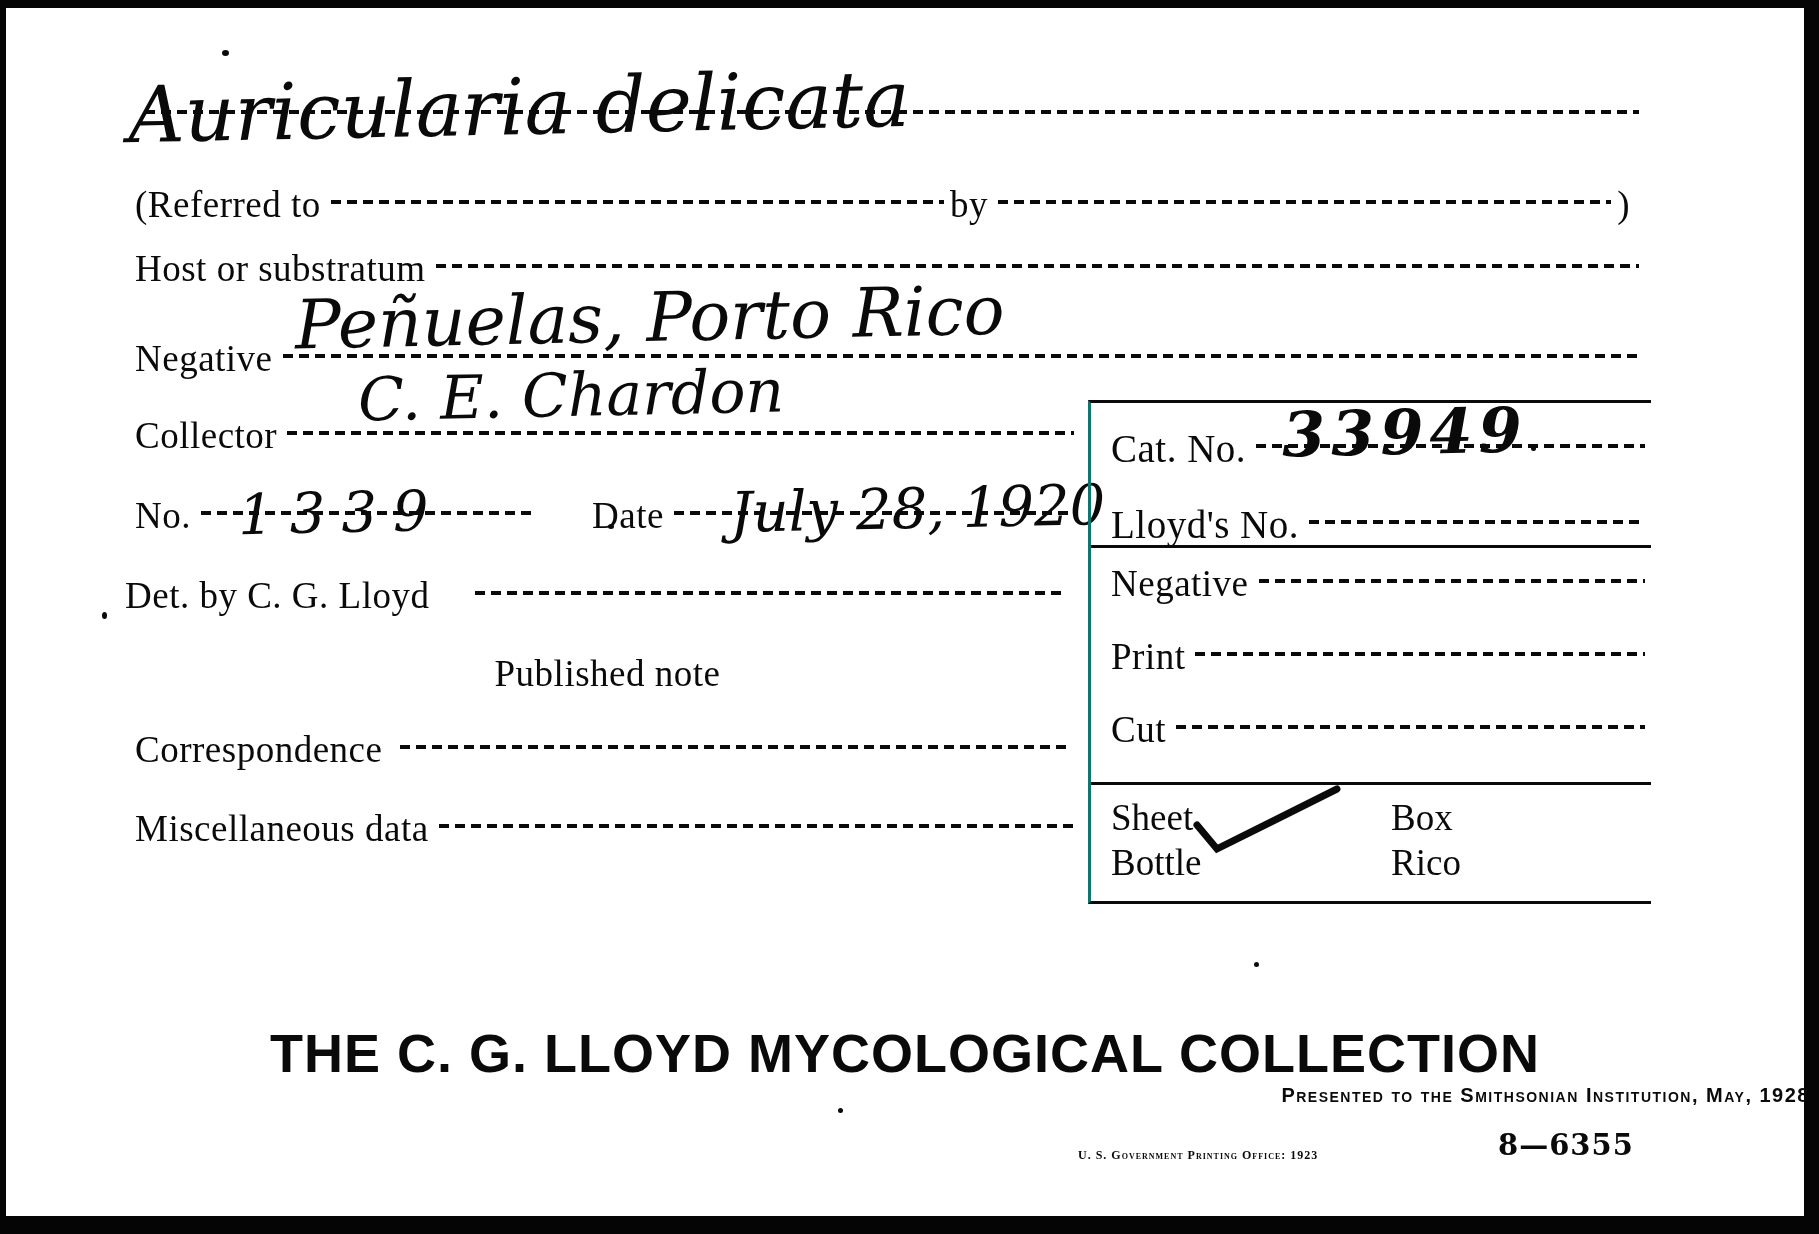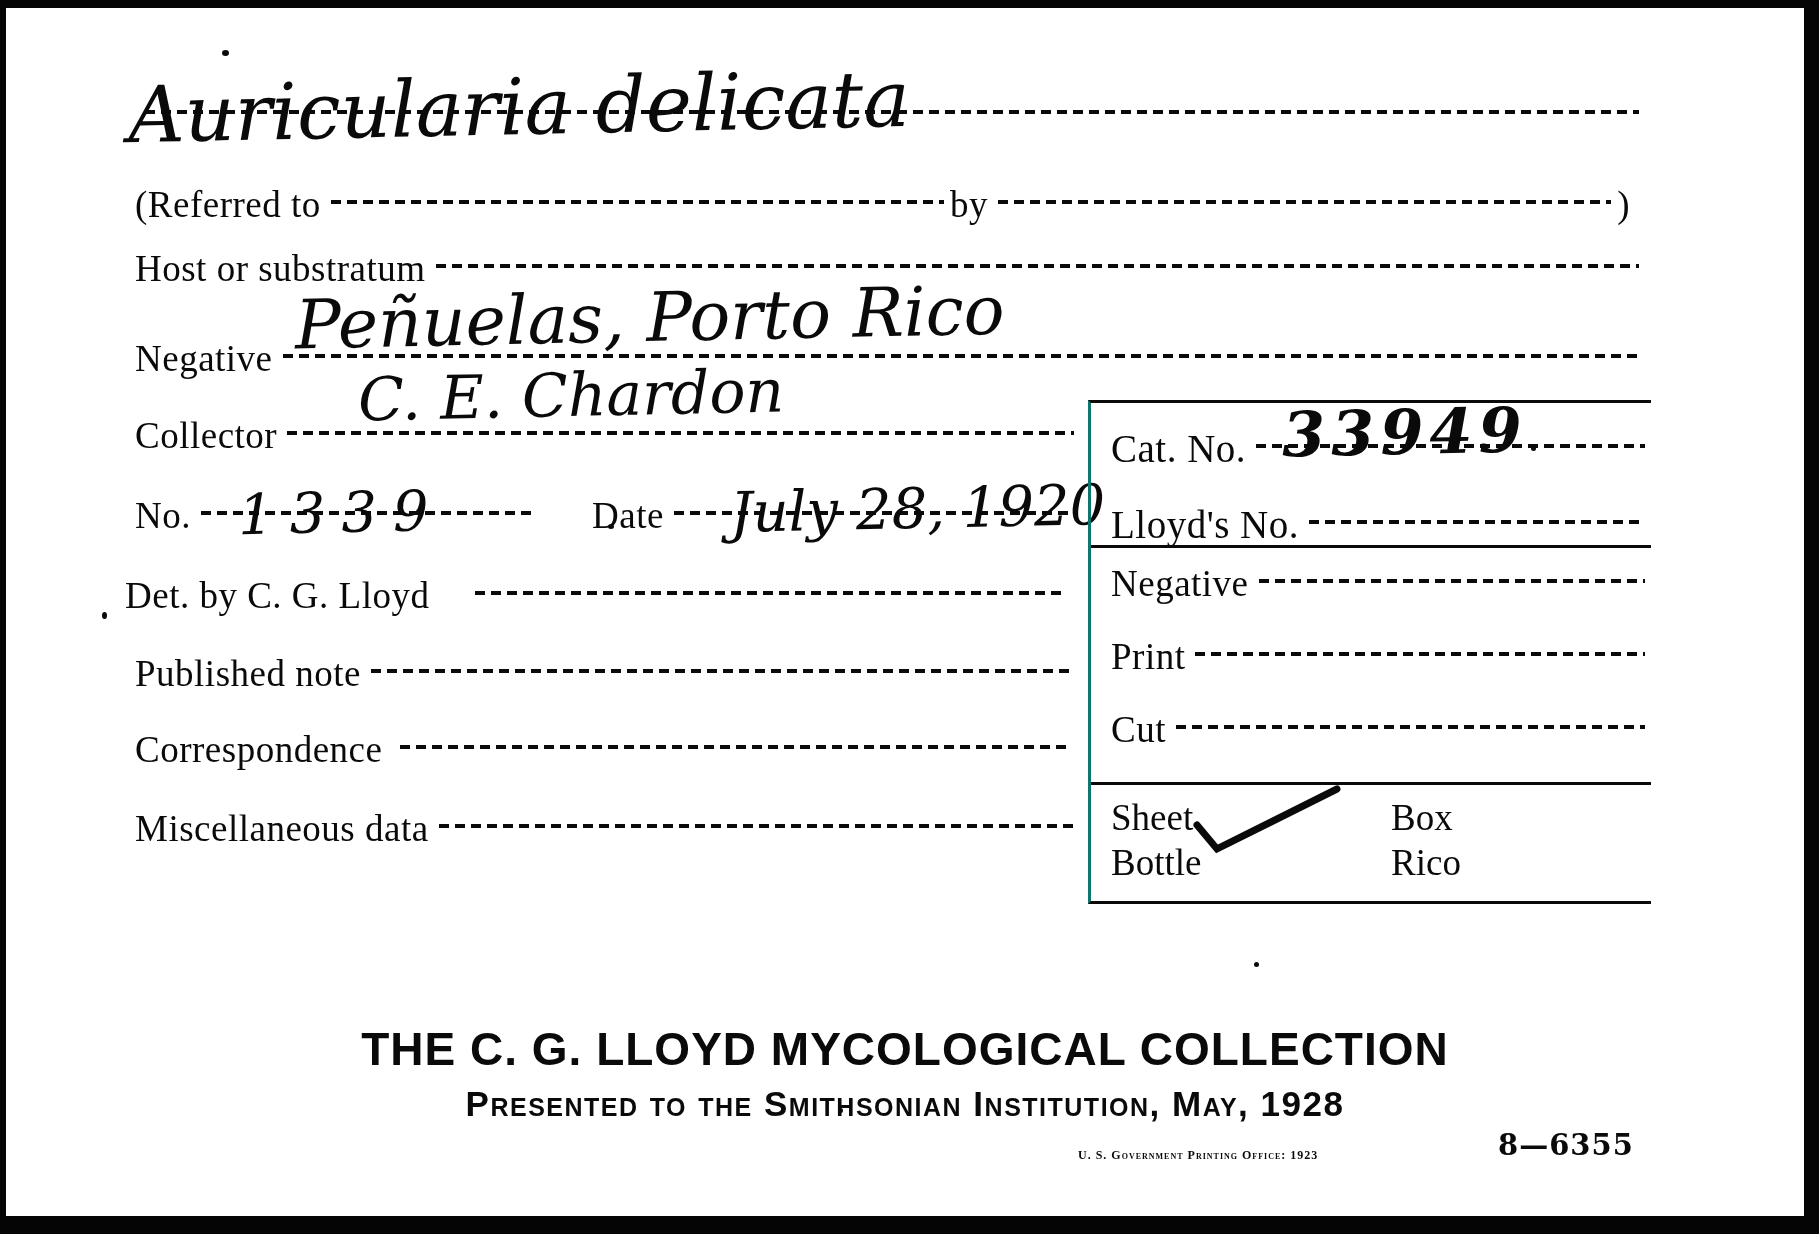--- a/index.html
+++ b/index.html
@@ -54,27 +54,27 @@
     display:grid;grid-template-columns:280px 1fr;
     font-size:37px;line-height:45px;
   }
   .check{position:absolute;}
 
   
   .footer-title{
     position:absolute;left:0;top:1022px;width:1810px;
     text-align:center;
     font-family:"Liberation Sans", sans-serif;
-    font-weight:bold;font-size:46px;letter-spacing:1px;
+    font-weight:bold;font-size:54px;letter-spacing:1px;
   }
   .footer-sub{
     position:absolute;left:0;top:1084px;width:1810px;
-    text-align:center;
+    text-align:right;
     font-family:"Liberation Sans", sans-serif;
-    font-weight:bold;font-size:35px;letter-spacing:1.5px;
+    font-weight:bold;font-size:20px;letter-spacing:1.5px;
     font-variant:small-caps;
   }
   .printer{
     position:absolute;left:1078px;top:1148px;
     font-family:Liberation Serif, serif;
     font-weight:bold;font-size:12px;letter-spacing:1px;
     font-variant:small-caps;
   }
   .formno{
     position:absolute;left:1498px;top:1128px;
@@ -130,21 +130,21 @@
     <div class="dash"></div>
   </div>
   <div class="hand" style="left:238px;top:480px;font-size:56px;letter-spacing:16px;">1339</div>
   <div class="hand" style="left:730px;top:476px;font-size:56px;">July 28, 1920</div>
 
   <div class="row" style="left:125px;top:577px;width:945px;gap:36px;">
     <span class="lbl">Det. by C. G. Lloyd</span>
     <div class="dash"></div>
   </div>
 
-  <div class="row" style="left:135px;top:655px;width:945px;">
+  <div class="row" style="left:135px;top:655px;width:945px;flex-direction:column;">
     <span class="lbl">Published note</span>
     <div class="dash"></div>
   </div>
 
   <div class="row" style="left:135px;top:731px;width:940px;gap:8px;">
     <span class="lbl">Correspondence</span>
     <div class="dash"></div>
   </div>
 
   <div class="row" style="left:135px;top:810px;width:945px;">

